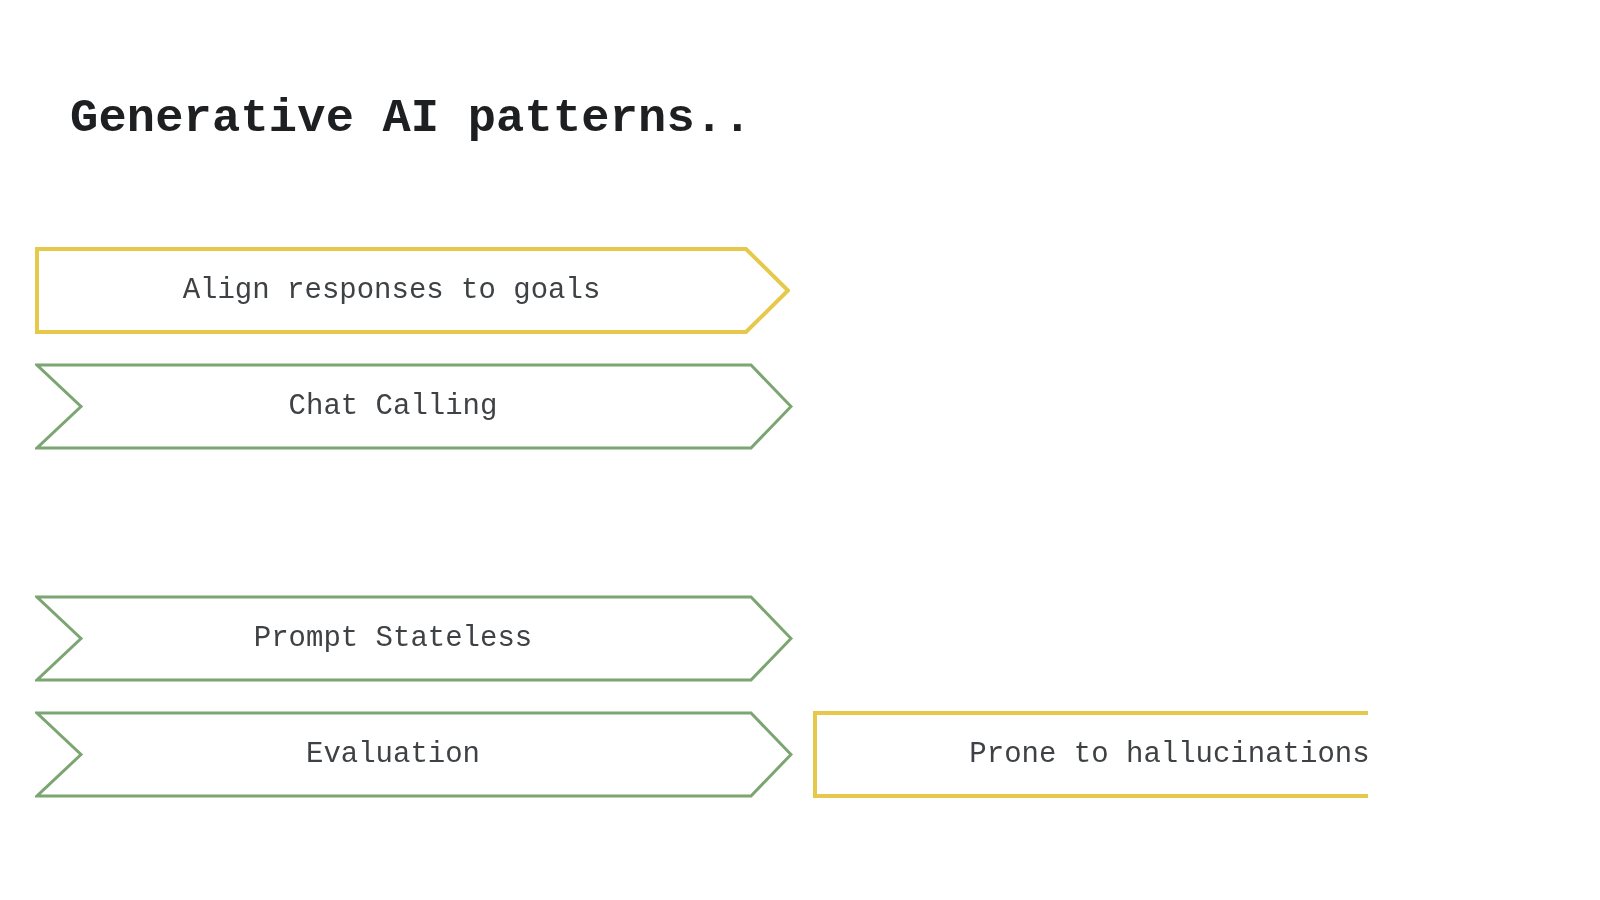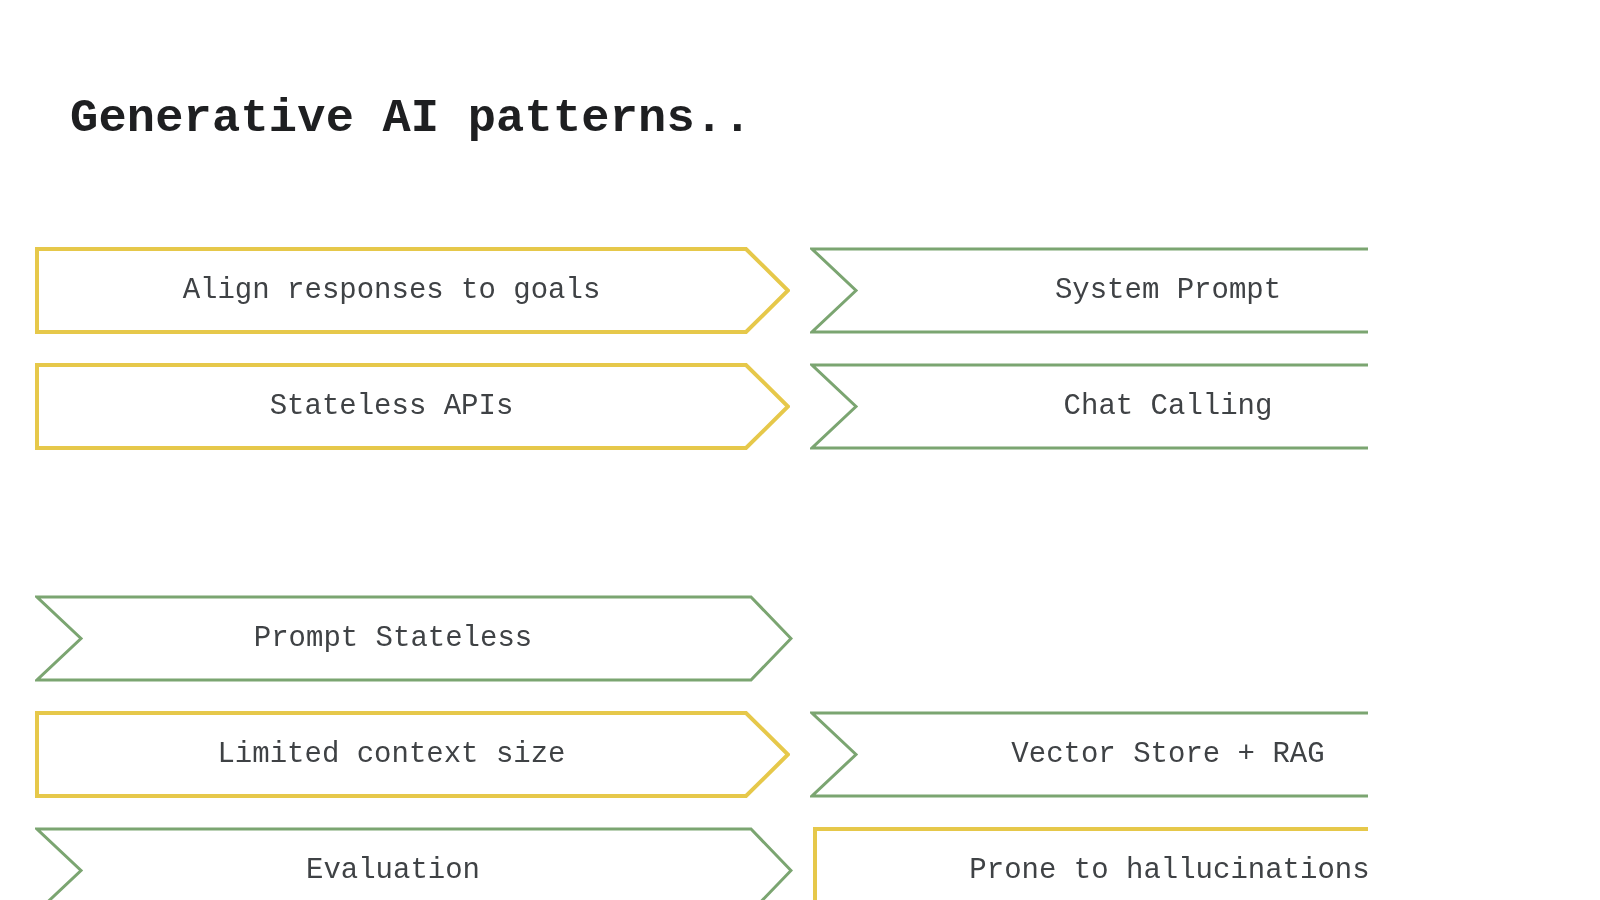--- a/index.html
+++ b/index.html
@@ -85,39 +85,23 @@
 
     <div class="row">
       <div class="arrow problem-arrow">
         <svg viewBox="0 0 755 87" preserveAspectRatio="none">
           <polygon points="2,2 711,2 753,43.5 711,85 2,85"></polygon>
         </svg>
         <div class="label-wrap">
             <span class="label">Align responses to goals</span>
           </div>
       </div>
-      <div class="arrow solution-arrow">
-        <svg viewBox="0 0 758 87" preserveAspectRatio="none">
-          <polygon points="2,2 716,2 756,43.5 716,85 2,85 46,43.5"></polygon>
-        </svg>
-        <div class="label-wrap">
-            <span class="label">System Prompt</span>
-          </div>
-      </div>
     </div>
 
     <div class="row">
-      <div class="arrow problem-arrow">
-        <svg viewBox="0 0 755 87" preserveAspectRatio="none">
-          <polygon points="2,2 711,2 753,43.5 711,85 2,85"></polygon>
-        </svg>
-        <div class="label-wrap">
-            <span class="label">Stateless APIs</span>
-          </div>
-      </div>
       <div class="arrow solution-arrow">
         <svg viewBox="0 0 758 87" preserveAspectRatio="none">
           <polygon points="2,2 716,2 756,43.5 716,85 2,85 46,43.5"></polygon>
         </svg>
         <div class="label-wrap">
             <span class="label">Chat Calling</span>
           </div>
       </div>
     </div>
 
@@ -128,38 +112,20 @@
       <div class="arrow solution-arrow">
         <svg viewBox="0 0 758 87" preserveAspectRatio="none">
           <polygon points="2,2 716,2 756,43.5 716,85 2,85 46,43.5"></polygon>
         </svg>
         <div class="label-wrap">
             <span class="label">Prompt Stateless</span>
           </div>
       </div>
     </div>
 
-    <div class="row">
-      <div class="arrow problem-arrow">
-        <svg viewBox="0 0 755 87" preserveAspectRatio="none">
-          <polygon points="2,2 711,2 753,43.5 711,85 2,85"></polygon>
-        </svg>
-        <div class="label-wrap">
-            <span class="label">Limited context size</span>
-          </div>
-      </div>
-      <div class="arrow solution-arrow">
-        <svg viewBox="0 0 758 87" preserveAspectRatio="none">
-          <polygon points="2,2 716,2 756,43.5 716,85 2,85 46,43.5"></polygon>
-        </svg>
-        <div class="label-wrap">
-            <span class="label">Vector Store + RAG</span>
-          </div>
-      </div>
-    </div>
 
     <div class="row">
       <div class="arrow solution-arrow">
         <svg viewBox="0 0 758 87" preserveAspectRatio="none">
           <polygon points="2,2 716,2 756,43.5 716,85 2,85 46,43.5"></polygon>
         </svg>
         <div class="label-wrap">
             <span class="label">Evaluation</span>
           </div>
       </div>

